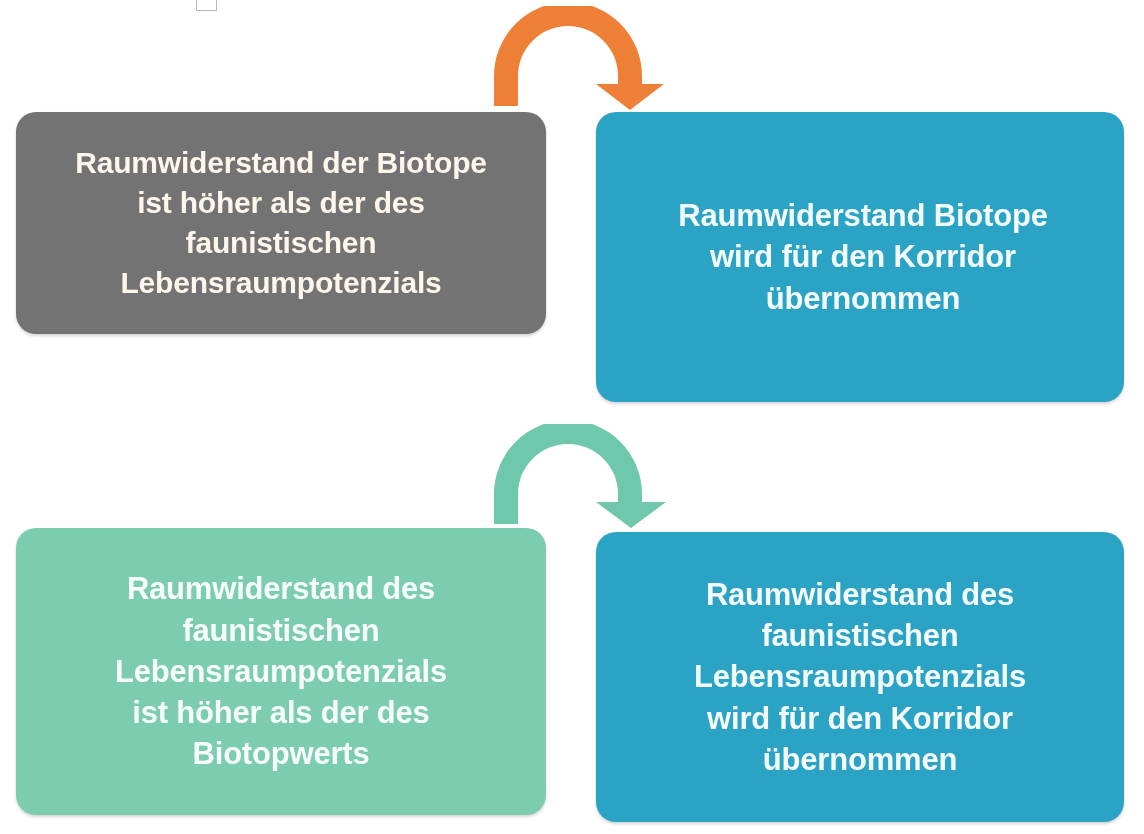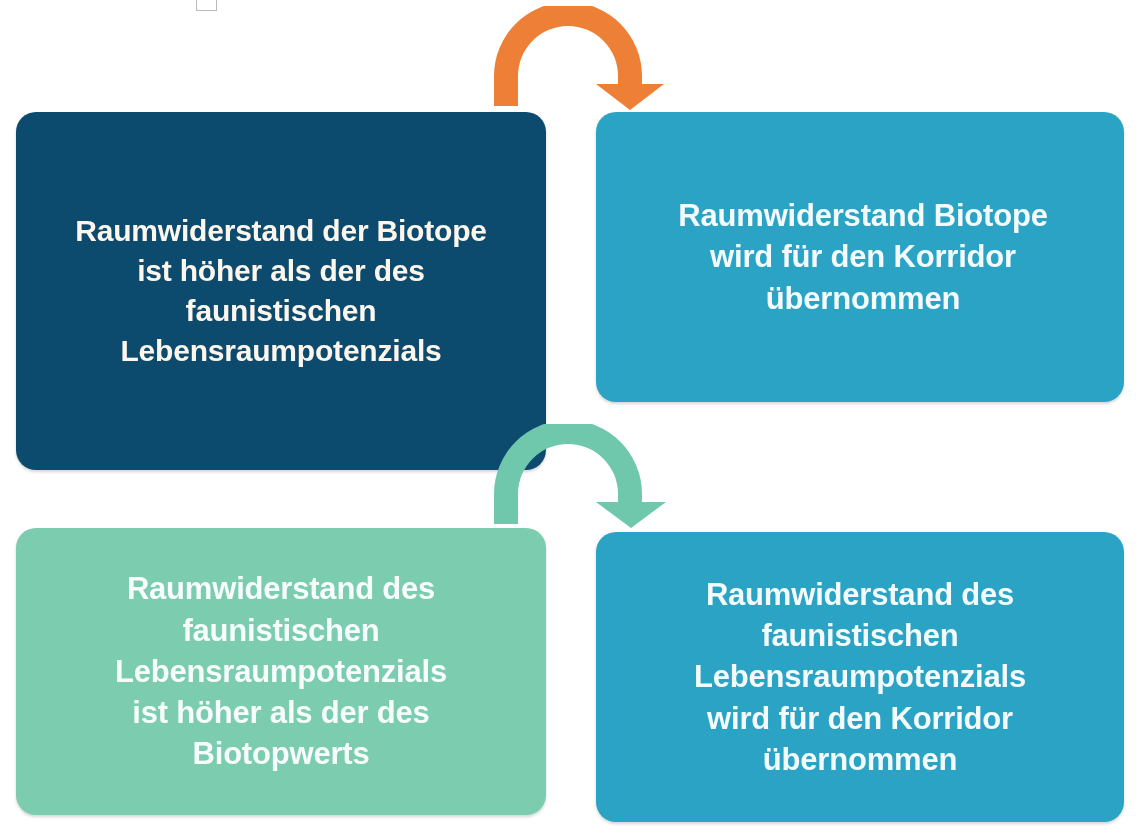--- a/index.html
+++ b/index.html
@@ -44,22 +44,22 @@
   .node-text {
     display: block;
     width: 100%;
     white-space: pre-line;
   }
 
   #box-top-left {
     left: 16px;
     top: 112px;
     width: 530px;
-    height: 358px;
-    background: #0c4a6e;
+    height: 222px;
+    background: #737373;
     font-size: 30px;
     color: #FDF6EC;
   }
 
   #box-top-right {
     left: 596px;
     top: 112px;
     width: 528px;
     height: 290px;
     background: #2BA3C4;

